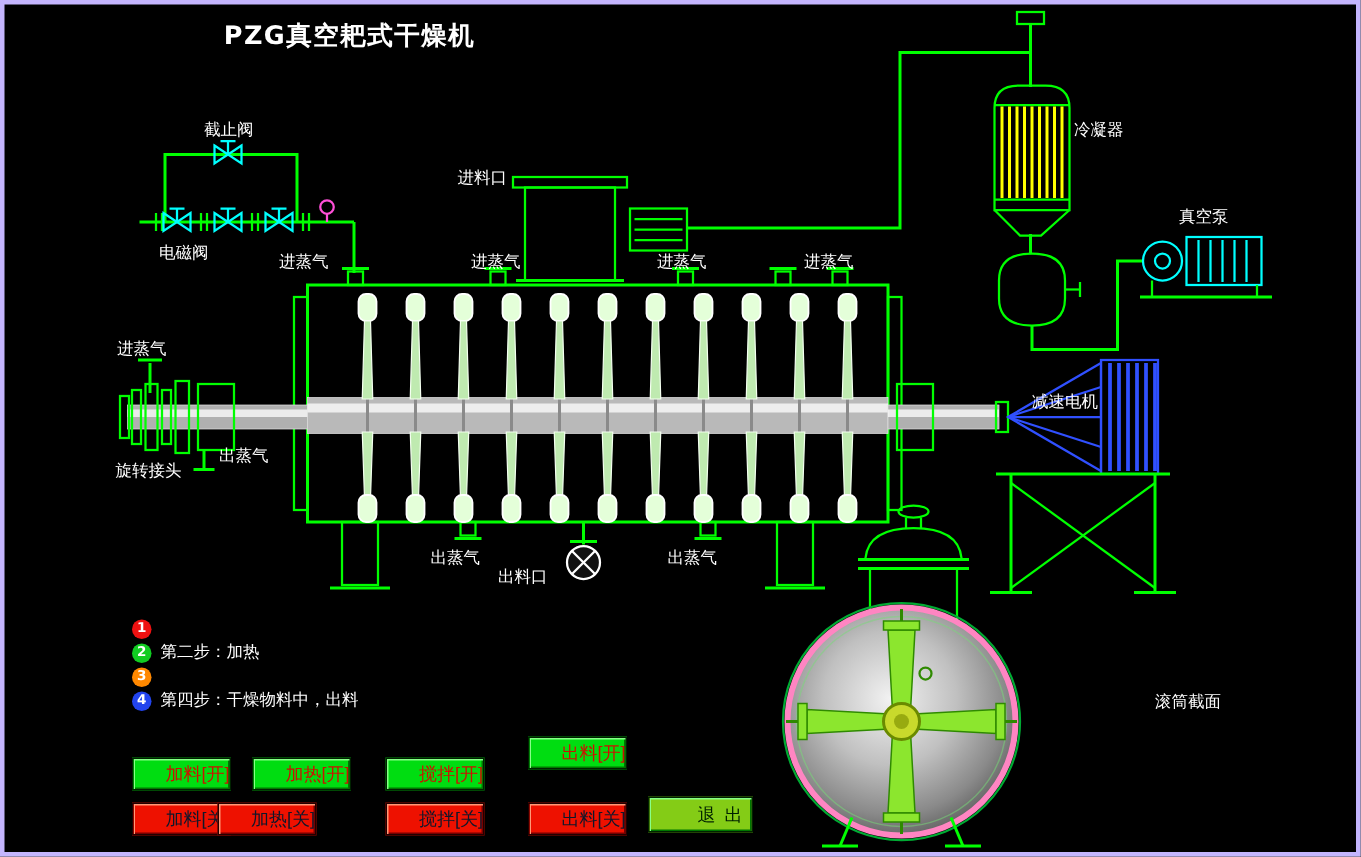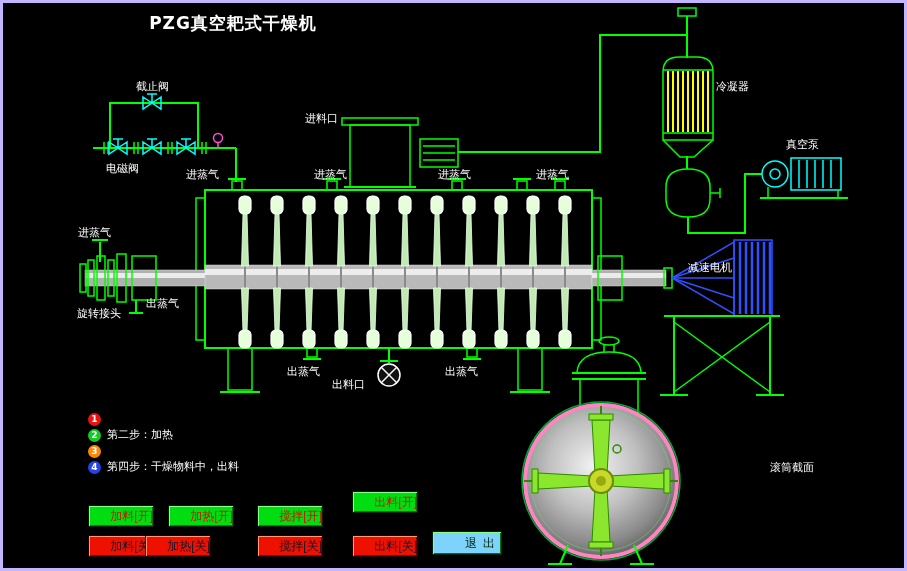--- a/index.html
+++ b/index.html
@@ -19,21 +19,21 @@
   .bulb{fill:#e4ffd9;stroke:#ffffff;stroke-width:1.2}
   .stem{fill:#bfeab0;stroke:#f4fff0;stroke-width:0.8}
   #shaft-ticks line{stroke:#8a8a8a;stroke-width:2}
   .steps{position:absolute;left:85px;top:410px;width:300px;color:#fff;font-size:11px;line-height:12px}
   .step{display:flex;gap:6px;margin-bottom:3px;align-items:flex-start}
   .badge{flex:0 0 13px;width:13px;height:13px;border-radius:50%;color:#fff;font-size:9px;font-weight:bold;text-align:center;line-height:13px}
   .step-text{white-space:pre-line}
   .btn{position:absolute;width:66px;height:22px;font-size:12px;font-weight:normal;text-align:right;line-height:20px;cursor:pointer;border:1px solid #002200}
   .btn-on{background:#00dd11;color:#cc1100;box-shadow:inset 1px 1px 0 #88ff88, inset -1px -1px 0 #007700}
   .btn-off{background:#ee1100;color:#0f172a;border-color:#220000;box-shadow:inset 1px 1px 0 #ff9977, inset -1px -1px 0 #770000}
-  .btn-exit{width:70px;height:24px;background:#7dd3fc;color:#002200;line-height:22px;letter-spacing:6px;padding-left:6px;box-shadow:inset 1px 1px 0 #88ff88, inset -1px -1px 0 #007700}
+  .btn-exit{width:70px;height:24px;background:#84cc16;color:#002200;line-height:22px;letter-spacing:6px;padding-left:6px;box-shadow:inset 1px 1px 0 #88ff88, inset -1px -1px 0 #007700}
 </style>
 </head>
 <body>
 
 <div id="screen">
 
   <div class="title">PZG真空耙式干燥机</div>
 
 
   <svg id="diagram" viewBox="0 0 907 571" xmlns="http://www.w3.org/2000/svg">

